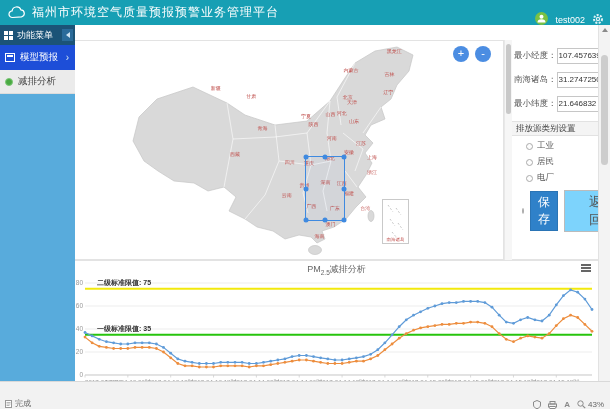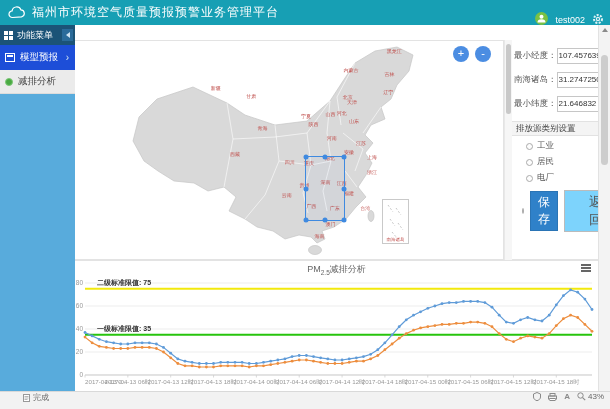--- a/index.html
+++ b/index.html
@@ -74,21 +74,21 @@
 
   
   #outer-scrollbar { position:absolute; right:0; top:25px; width:12px; bottom:11px; background:#f3f3f3; border-left:1px solid #e2e2e2; }
   .sb-arrow { position:absolute; left:0; width:12px; height:10px; display:flex; align-items:center; justify-content:center; }
   .sb-arrow.up { top:0; } .sb-arrow.down { bottom:0; }
   .sb-arrow.up::before { content:""; border-left:3px solid transparent; border-right:3px solid transparent; border-bottom:4px solid #8a8a8a; }
   .sb-arrow.down::before { content:""; border-left:3px solid transparent; border-right:3px solid transparent; border-top:4px solid #8a8a8a; }
   #outer-thumb { position:absolute; left:2px; top:30px; width:7px; height:110px; background:#cdcdcd; border-radius:4px; }
 
   
-  #statusbar { position:absolute; left:0; right:0; bottom:0; height:18px; background:#f2f2f2; border-top:1px solid #d9d9d9; display:flex; align-items:flex-start; font-size:8px; color:#666;padding-left:18px; }
+  #statusbar { position:absolute; left:0; right:0; bottom:0; height:28px; background:#f2f2f2; border-top:1px solid #d9d9d9; display:flex; align-items:flex-end; font-size:8px; color:#666; }
   #statusbar .left { display:flex; align-items:center; margin-left:5px; gap:3px; }
   #statusbar .right { position:absolute; right:6px; display:flex; align-items:center; gap:7px; }
   .mini-ico { display:flex; align-items:center; }
 </style>
 </head>
 <body>
 
 <div id="header">
   <span class="cloud">
     <svg width="18" height="13" viewBox="0 0 18 13">

